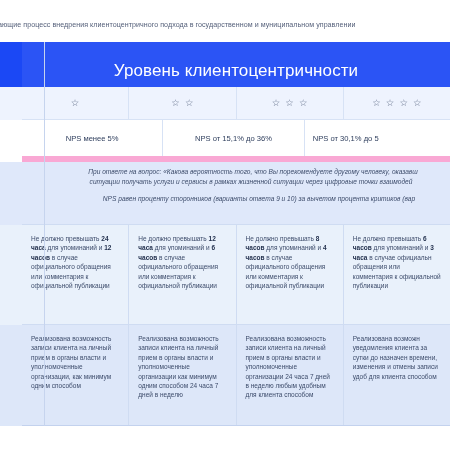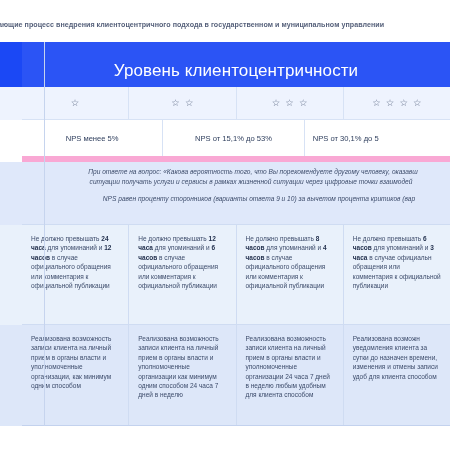--- a/index.html
+++ b/index.html
@@ -23,21 +23,20 @@
     left: 0;
     top: 18px;
     width: 450px;
     height: 14px;
     font-size: 7.1px;
     line-height: 14px;
     color: #55607a;
     letter-spacing: 0.05px;
     white-space: nowrap;
     overflow: hidden;
-    font-weight: bold;
   }
   .caption span { display: inline-block; margin-left: -2px; }
 
   
   .table-wrap {
     position: absolute;
     left: 0;
     top: 42px;
     width: 450px;
     height: 401px;
@@ -283,21 +282,21 @@
       <div class="star-cell">
         <span class="star">☆</span>
         <span class="star">☆</span>
         <span class="star">☆</span>
         <span class="star">☆</span>
       </div>
     </div>
 
     <div class="nps-row">
       <div class="nps-cell">NPS менее 5%</div>
-      <div class="nps-cell">NPS от 15,1% до 53%</div>
+      <div class="nps-cell">NPS от 15,1% до 36%</div>
       <div class="nps-cell">NPS от 30,1% до 5</div>
     </div>
 
     <div class="desc-band">
       <div class="desc-line l1">При ответе на вопрос: «Какова вероятность того, что Вы порекомендуете другому человеку, оказавш</div>
       <div class="desc-line l2">ситуации получать услуги и сервисы в рамках жизненной ситуации через цифровые точки взаимодей</div>
       <div class="desc-line l3">NPS равен проценту сторонников (варианты ответа 9 и 10) за вычетом процента критиков (вар</div>
     </div>
 
     <div class="content-row row-hours">

